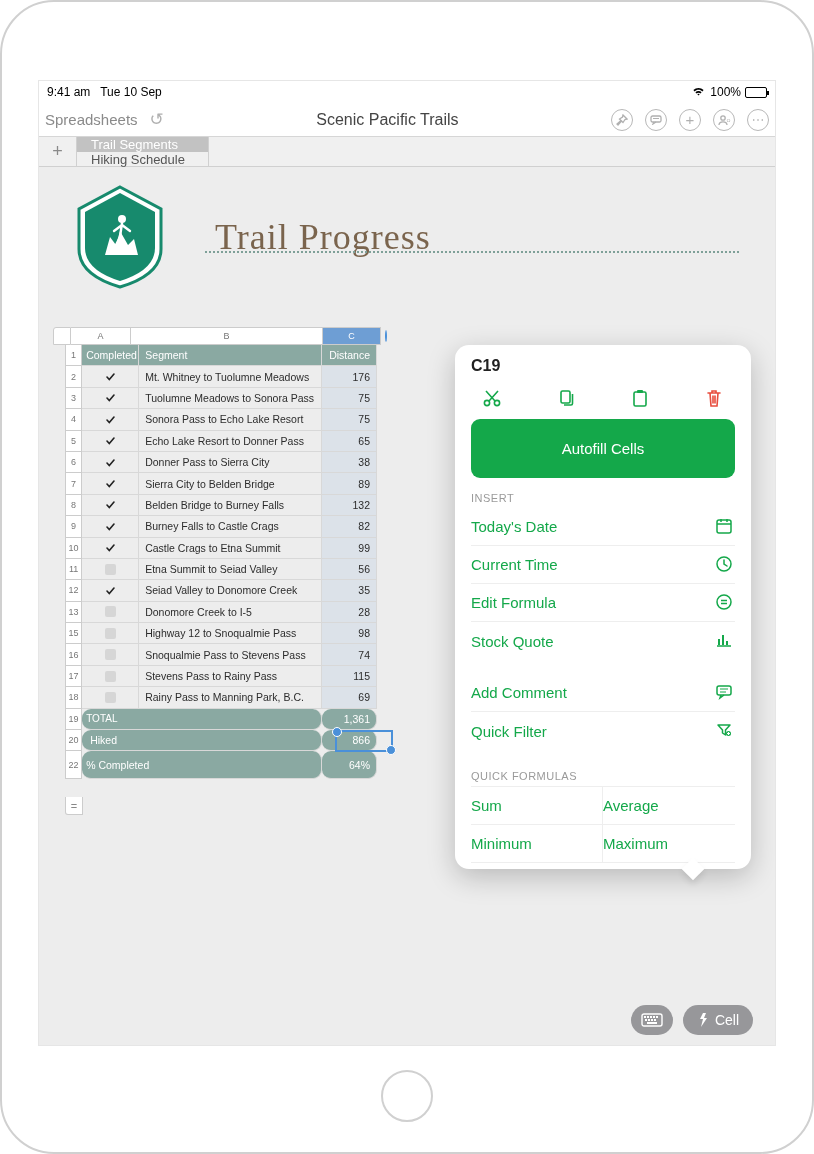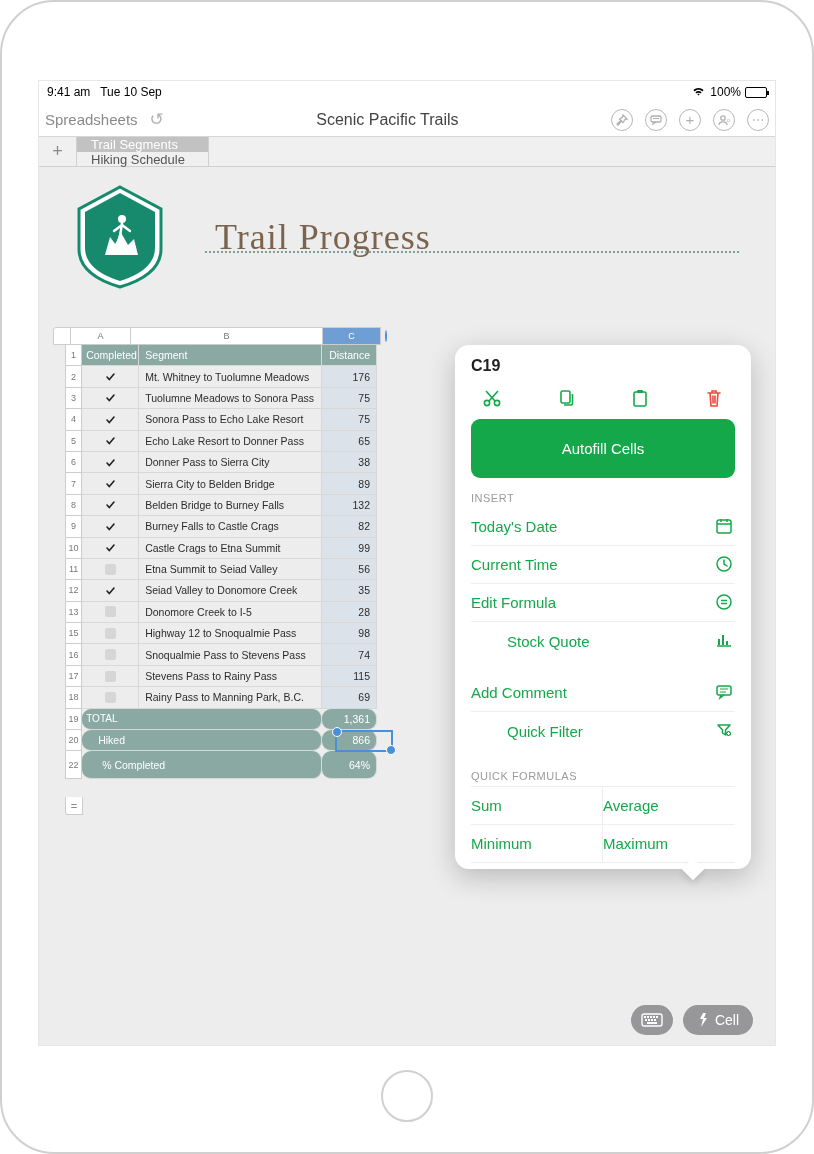--- a/index.html
+++ b/index.html
@@ -186,21 +186,21 @@
     background:#14a84a; color:#fff; border-radius:9px;
     text-align:center; padding:21px 0; font-size:15px; margin-bottom:14px;
   }
   .section-label { font-size:11px; letter-spacing:0.5px; color:#9a9a9a; margin: 6px 0 4px; }
   .panel-row {
     display:flex; justify-content:space-between; align-items:center;
     height: 38px;
     color:#14a84a;
     border-bottom:1px solid #eee;
   }
-  .panel-row:last-child{border-bottom:none;margin-left:36px;}
+  .panel-row:last-child{border-bottom:none;}
   .panel-row .ic { width:20px; height:20px; color:#14a84a; }
   .panel-grid {
     display:grid; grid-template-columns:1fr 1fr;
     color:#14a84a;
     border-top:1px solid #eee;
   }
   .panel-grid div { height:38px; display:flex; align-items:center; border-bottom:1px solid #eee; }
   .panel-grid div:nth-child(odd){ border-right:1px solid #eee; }
   .panel-tail {
     position:absolute; bottom:-8px; right:50px;
@@ -492,26 +492,26 @@
               </div>
             </div>
           <div id="footers-container">
               <div class="row footer-row sel total" style="height: 21.4px;">
                 <div class="rowh" style="height:21.4px">19</div>
                 <div class="cell cA" style="justify-content:flex-start;padding-left:4px; width:252px; height:21.4px">TOTAL</div>
                 <div class="cell cC" style="height:21.4px">1,361</div>
               </div>
               <div class="row footer-row" style="height: 21.4px;">
                 <div class="rowh" style="height:21.4px">20</div>
-                <div class="cell cA" style="justify-content:flex-start;padding-left:16px; width:252px; height:21.4px">Hiked</div>
+                <div class="cell cA" style="justify-content:flex-start;padding-left:8px; width:252px; height:21.4px">Hiked</div>
                 <div class="cell cC" style="height:21.4px">866</div>
               </div>
               <div class="row footer-row" style="height: 28px;">
                 <div class="rowh" style="height:28px">22</div>
-                <div class="cell cA" style="justify-content:flex-start;padding-left:20px; width:252px; height:28px">% Completed</div>
+                <div class="cell cA" style="justify-content:flex-start;padding-left:4px; width:252px; height:28px">% Completed</div>
                 <div class="cell cC" style="height:28px">64%</div>
               </div>
             </div>
         </div>
         <div class="cell-sel-box" style="margin-left:16px;"></div>
         <div class="formula-handle" style="bottom:-18px; position:relative; margin-left:16px; margin-top:0;">=</div>
       </div>
 
       <div class="cell-panel">
         <h4>C19</h4>

